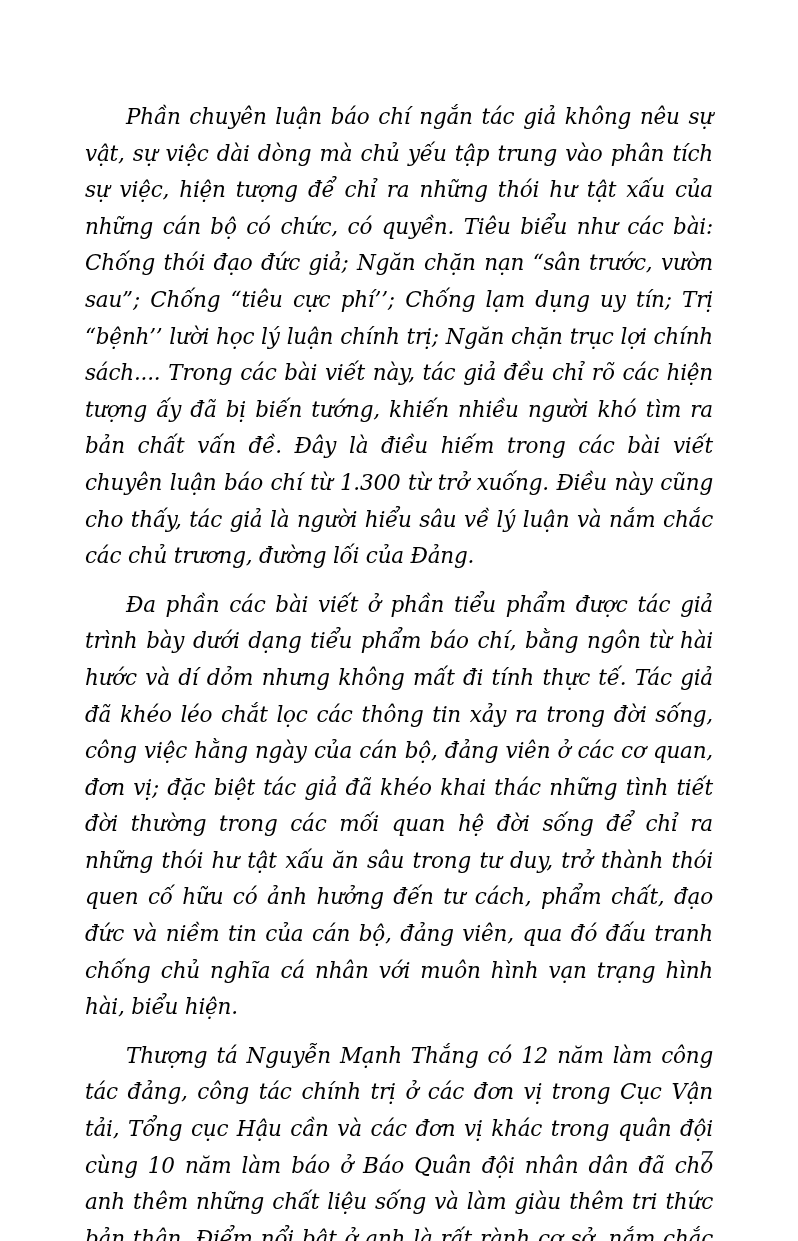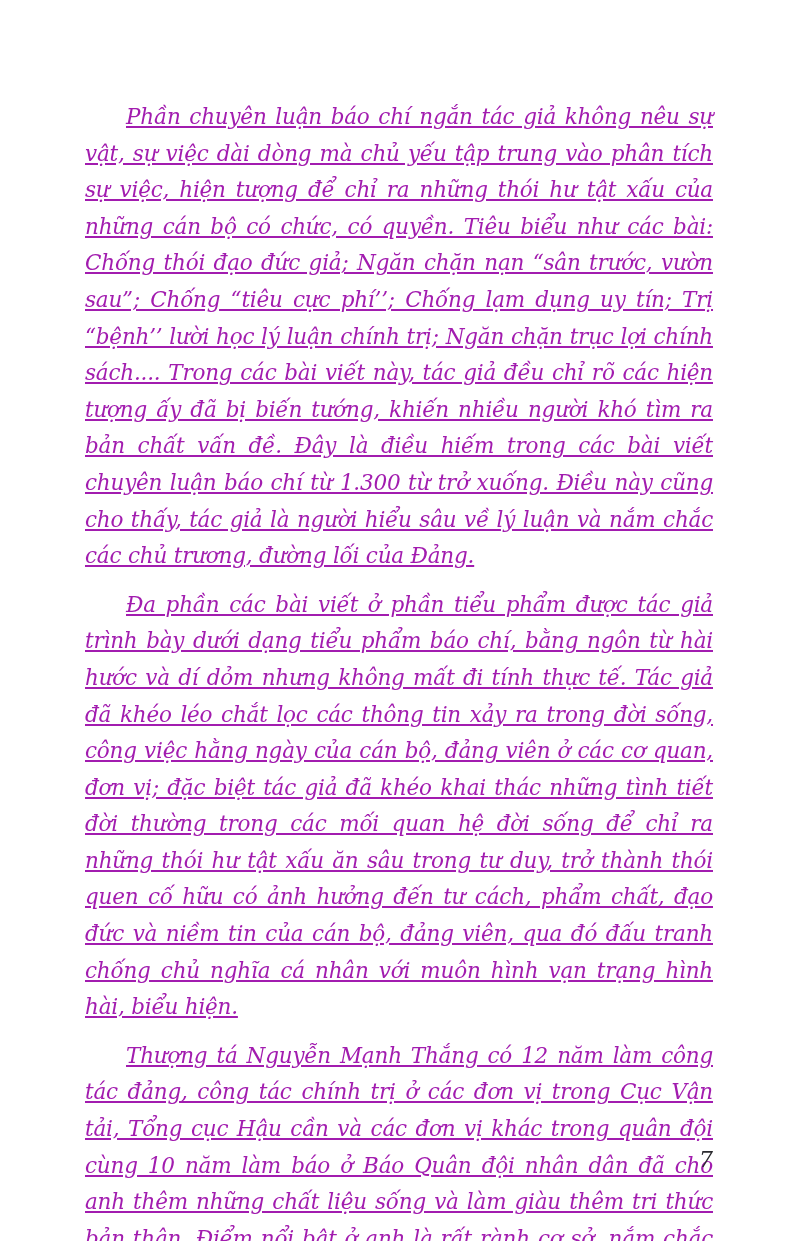--- a/index.html
+++ b/index.html
@@ -25,23 +25,22 @@
     top: 99px;
     width: 628px;
   }
   .para {
     font-style: italic;
     font-size: 21.5px;
     line-height: 36.6px;
     letter-spacing: -0.2px;
     text-align: justify;
     text-indent: 41px;
-    color: #a21caf;
+    color: #000000;
     margin: 0 0 12px 0;
-    text-decoration: underline;
   }
   .page-number {
     position: absolute;
     top: 1146px;
     left: 85px;
     width: 628px;
     text-align: right;
     font-style: italic;
     font-size: 22px;
     line-height: 28px;

